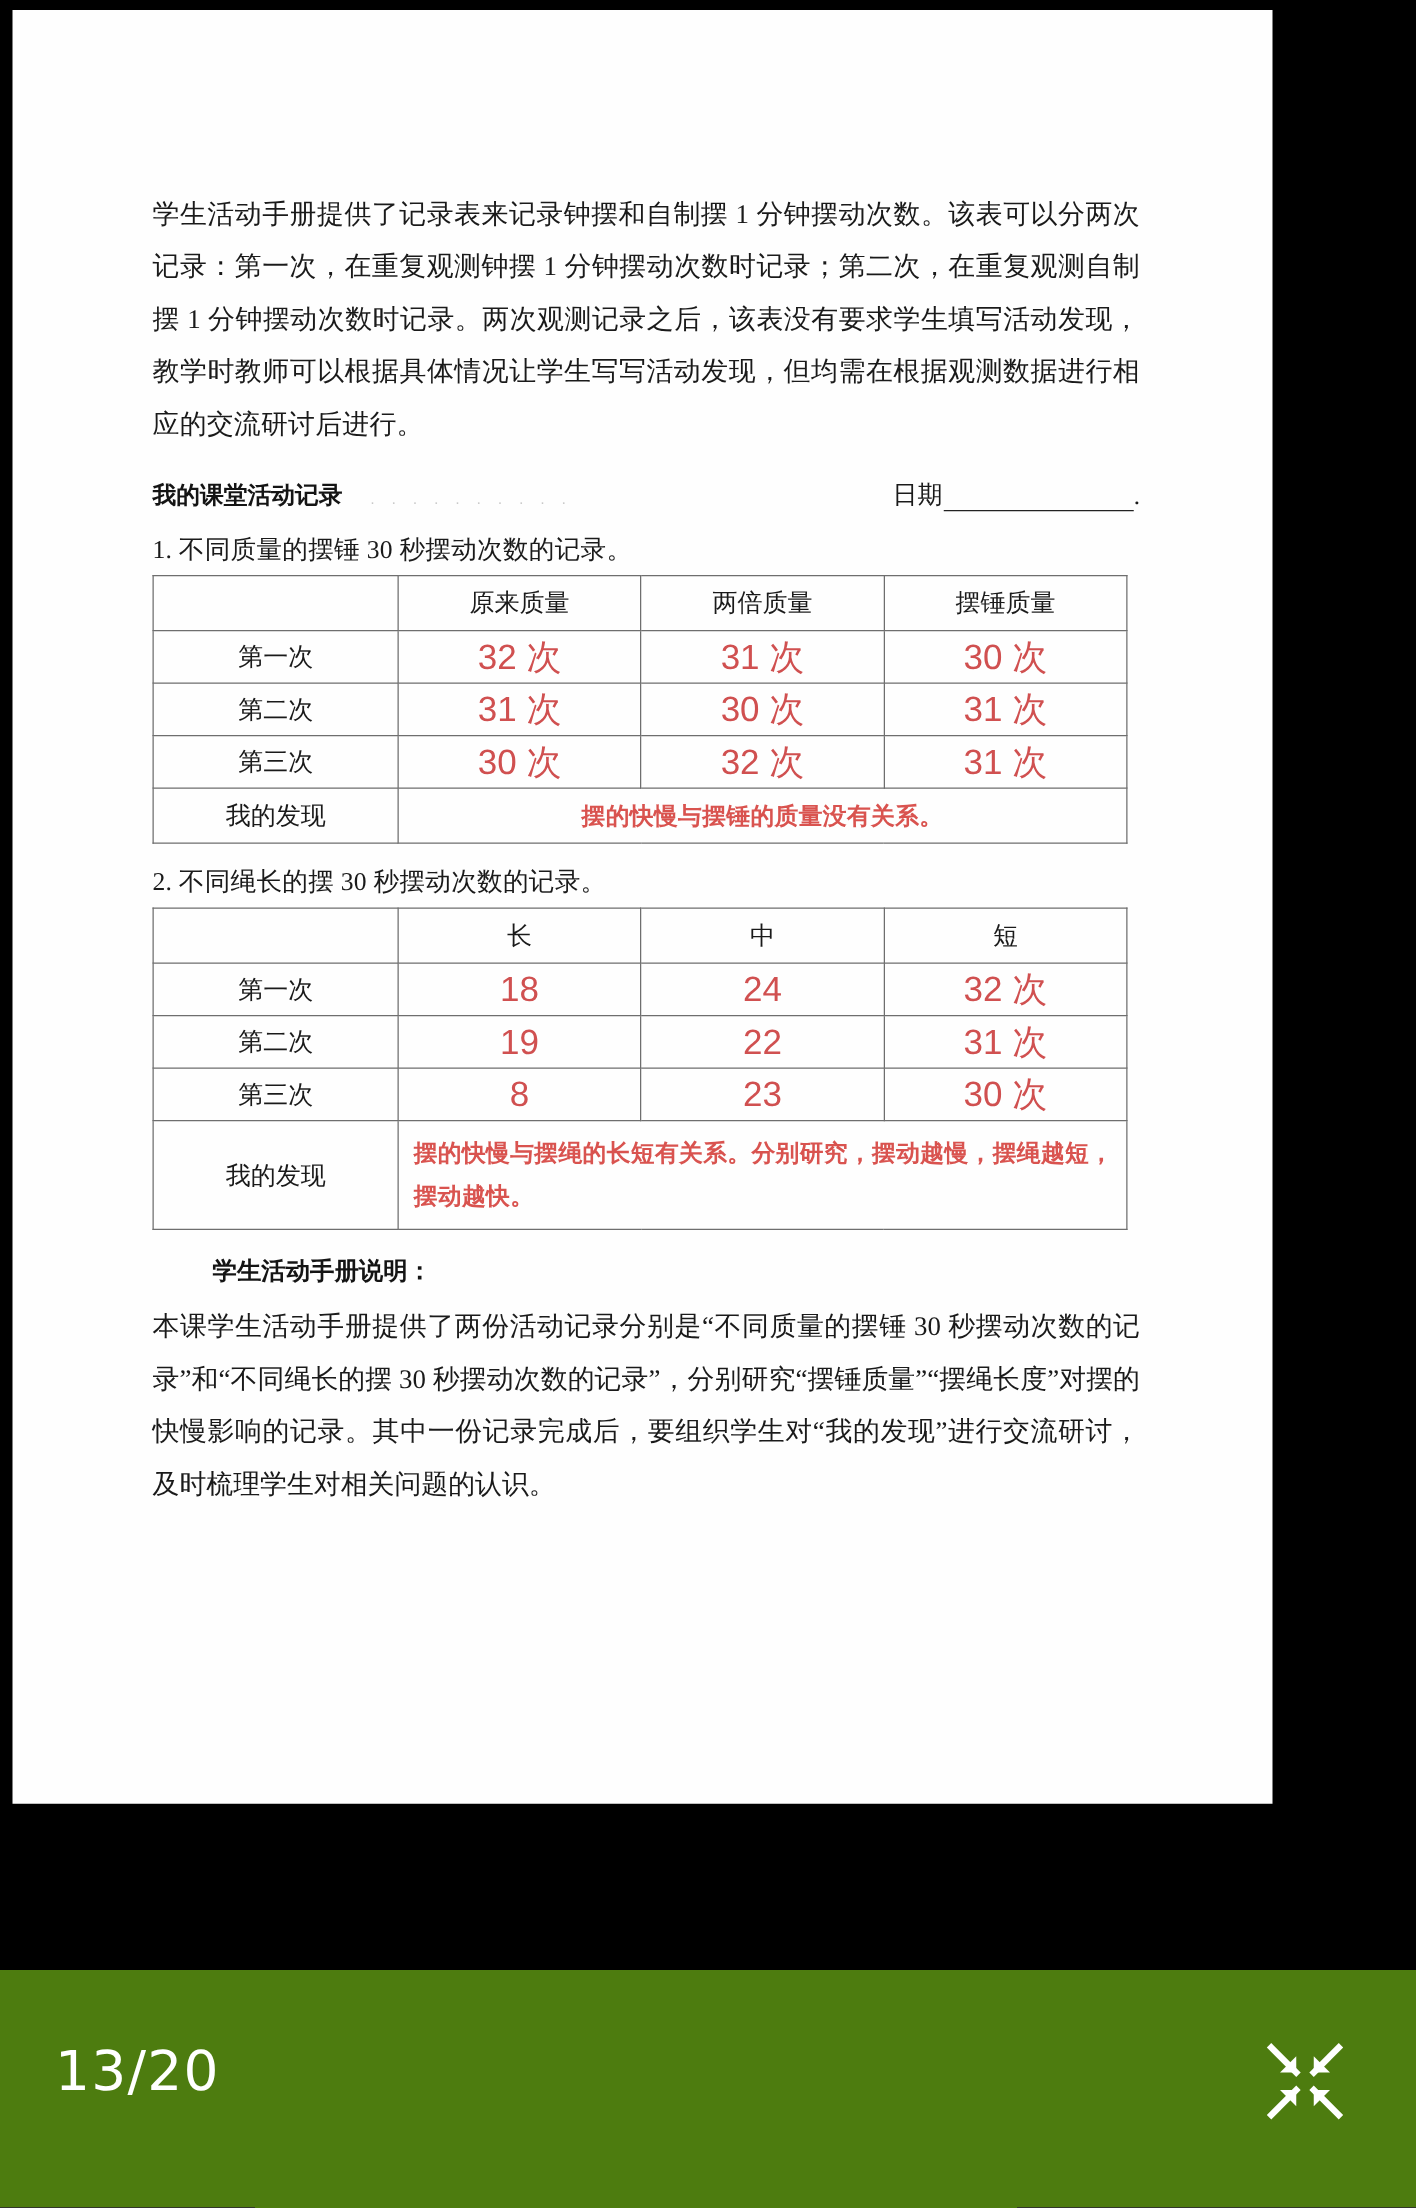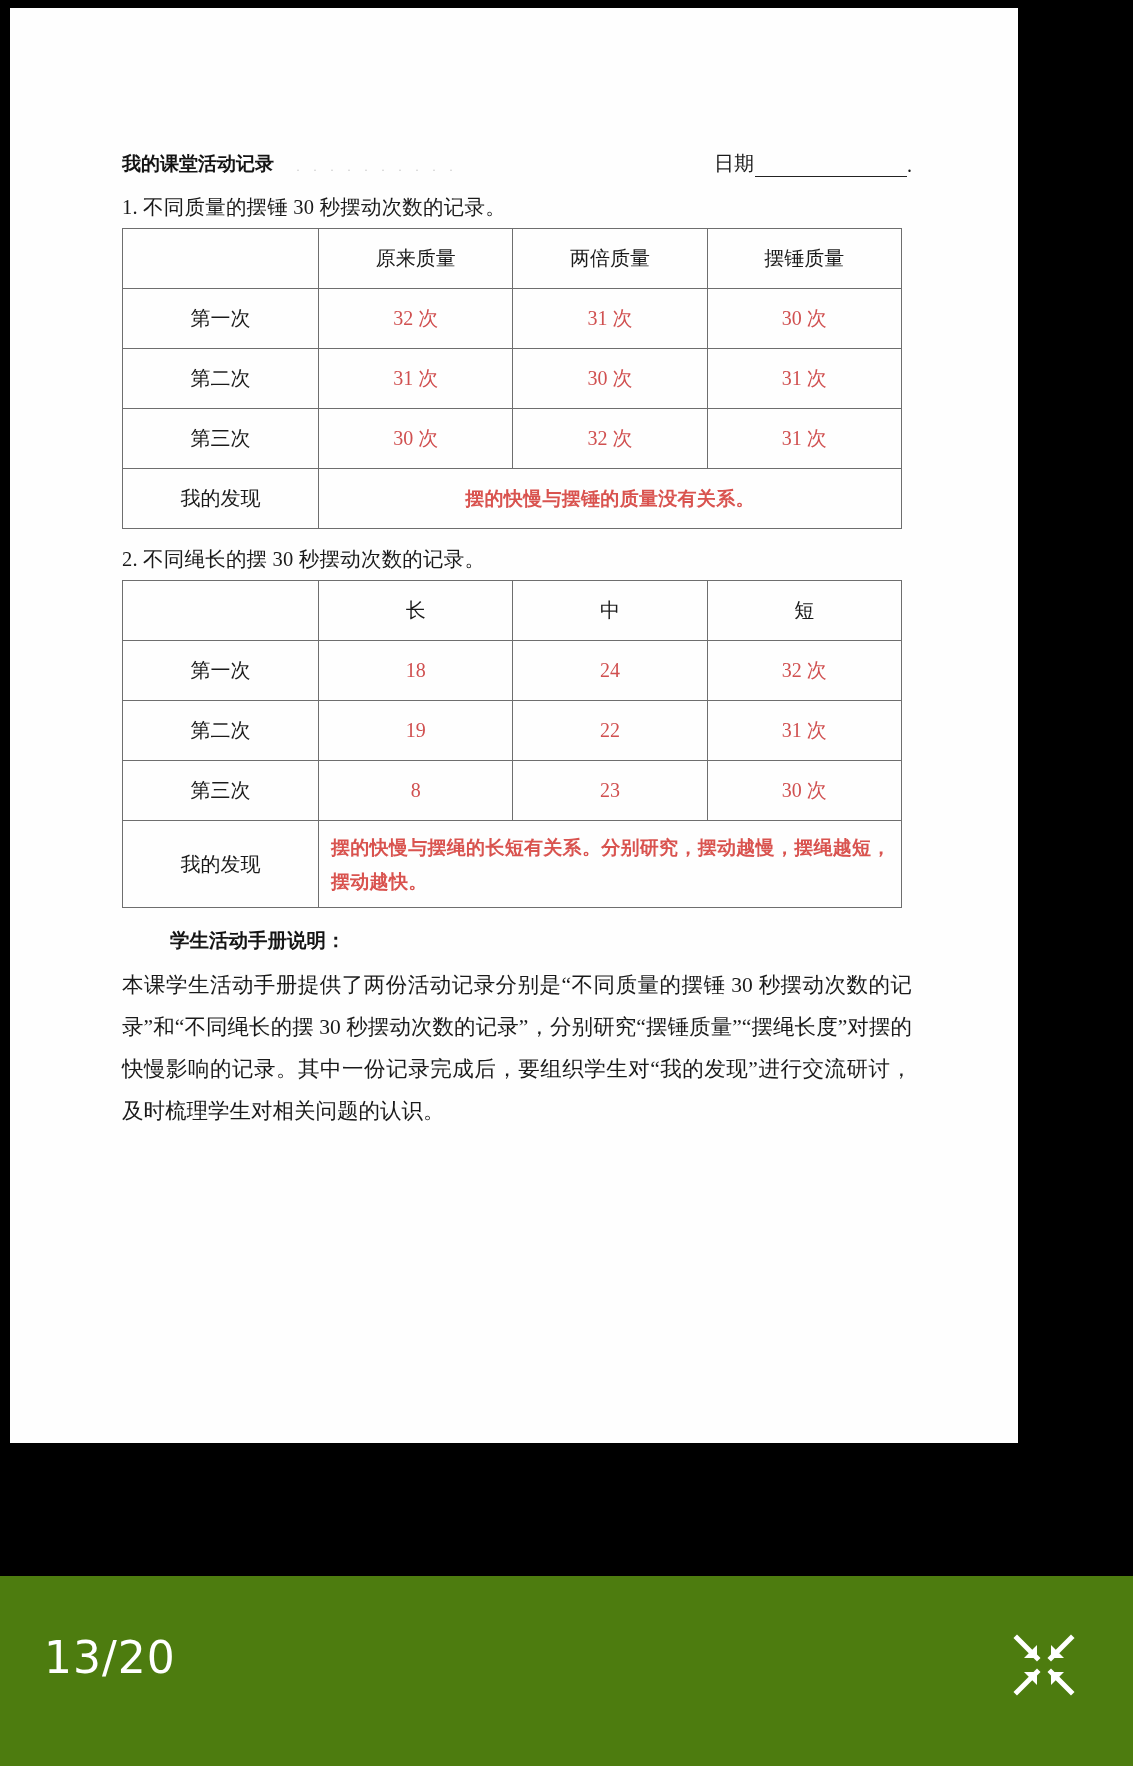--- a/index.html
+++ b/index.html
@@ -106,38 +106,38 @@
   table.rec {
     border-collapse: collapse;
     width: 780px;
     table-layout: fixed;
   }
   table.rec td, table.rec th {
     border: 1.5px solid #6e6e6e;
     text-align: center;
     vertical-align: middle;
     font-weight: normal;
-    padding: 16px;
+    padding: 0;
   }
   table.rec .rowlab {
     width: 196px;
     font-size: 20px;
     color: #1a1a1a;
     height: 42px;
   }
   table.rec .colhead {
     font-size: 20px;
     color: #1a1a1a;
     height: 44px;
   }
   table.rec .val {
-    font-size: 20px;
+    font-size: 28px;
     color: #d05050;
     height: 42px;
-    font-family: Liberation Serif, serif;
+    font-family: Liberation Sans, sans-serif;
   }
   table.rec .find-lbl {
     font-size: 20px;
     color: #1a1a1a;
   }
   table.rec .find-val {
     color: #d9534f;
     font-family: "DejaVu Sans", "Liberation Sans", sans-serif;
     font-weight: bold;
     font-size: 19px;
@@ -198,20 +198,21 @@
   .collapse-icon svg { display: block; }
 </style>
 </head>
 <body>
 
 <div class="screen">
 
   <div class="page">
     <div class="page-inner">
 
+      <p class="intro">学生活动手册提供了记录表来记录钟摆和自制摆 1 分钟摆动次数。该表可以分两次记录：第一次，在重复观测钟摆 1 分钟摆动次数时记录；第二次，在重复观测自制摆 1 分钟摆动次数时记录。两次观测记录之后，该表没有要求学生填写活动发现，教学时教师可以根据具体情况让学生写写活动发现，但均需在根据观测数据进行相应的交流研讨后进行。</p>
 
 
       <div class="record-line">
         <span class="record-label">我的课堂活动记录</span>
         <span class="dot-filler">· · · · · · · · · · · ·</span>
         <span class="spacer"></span>
         <span class="date-label">日期</span>
         <span class="date-blank"></span>
         <span class="date-dot">.</span>
       </div>

